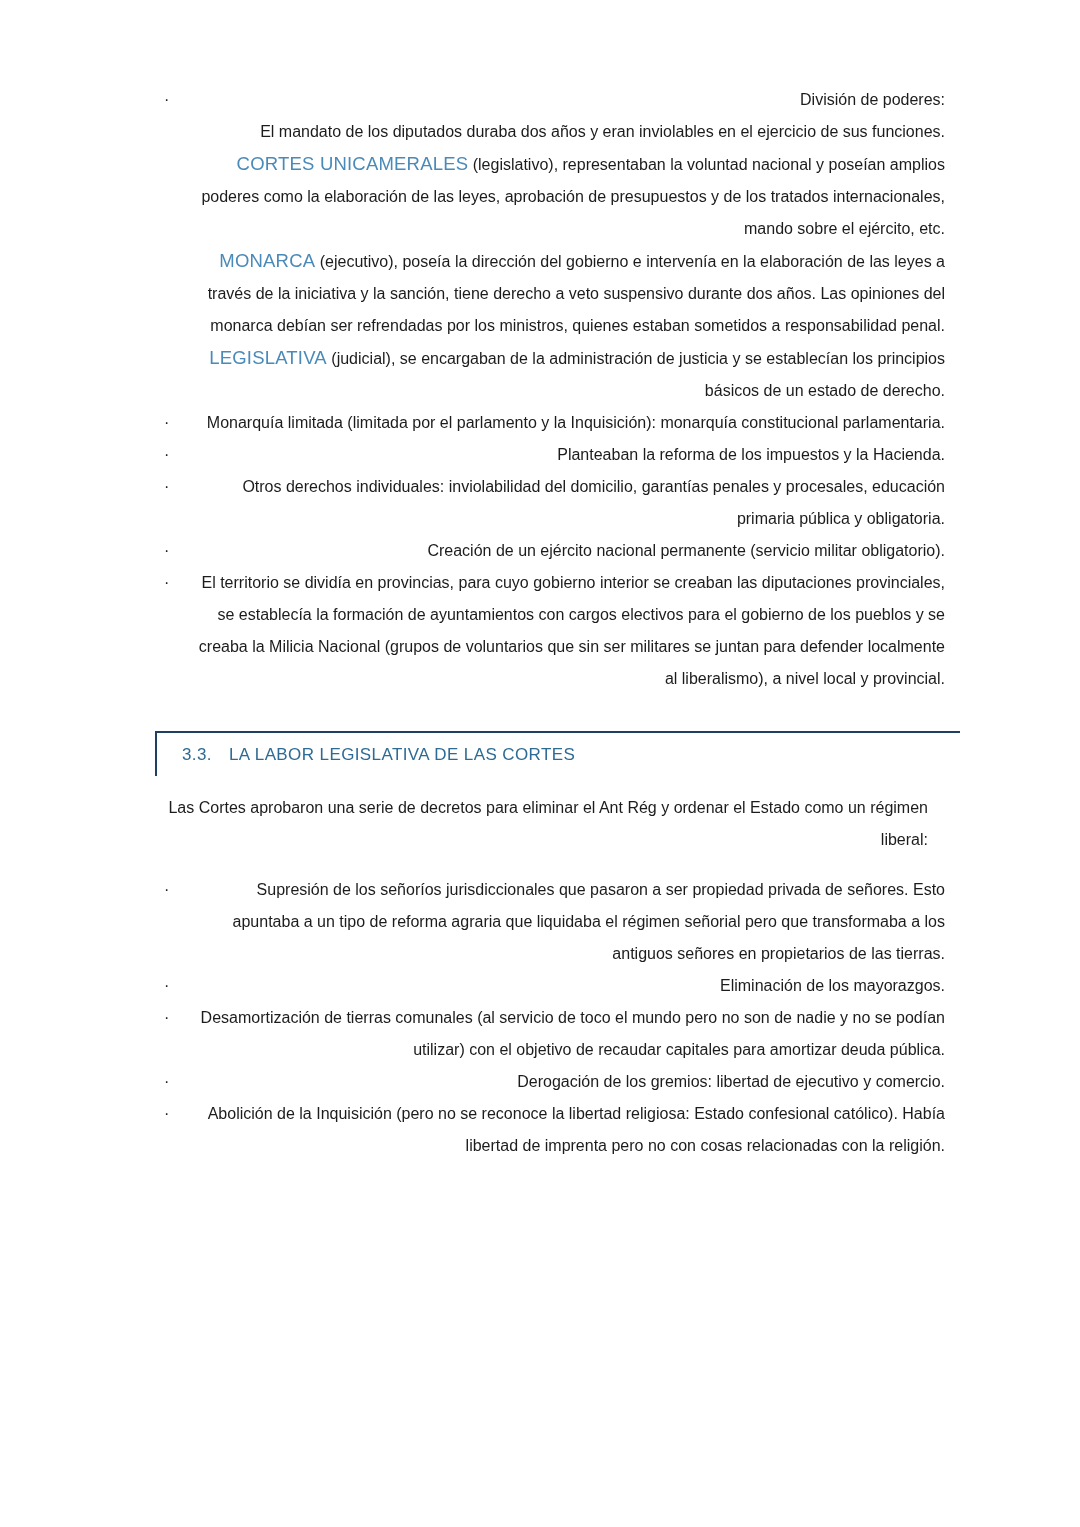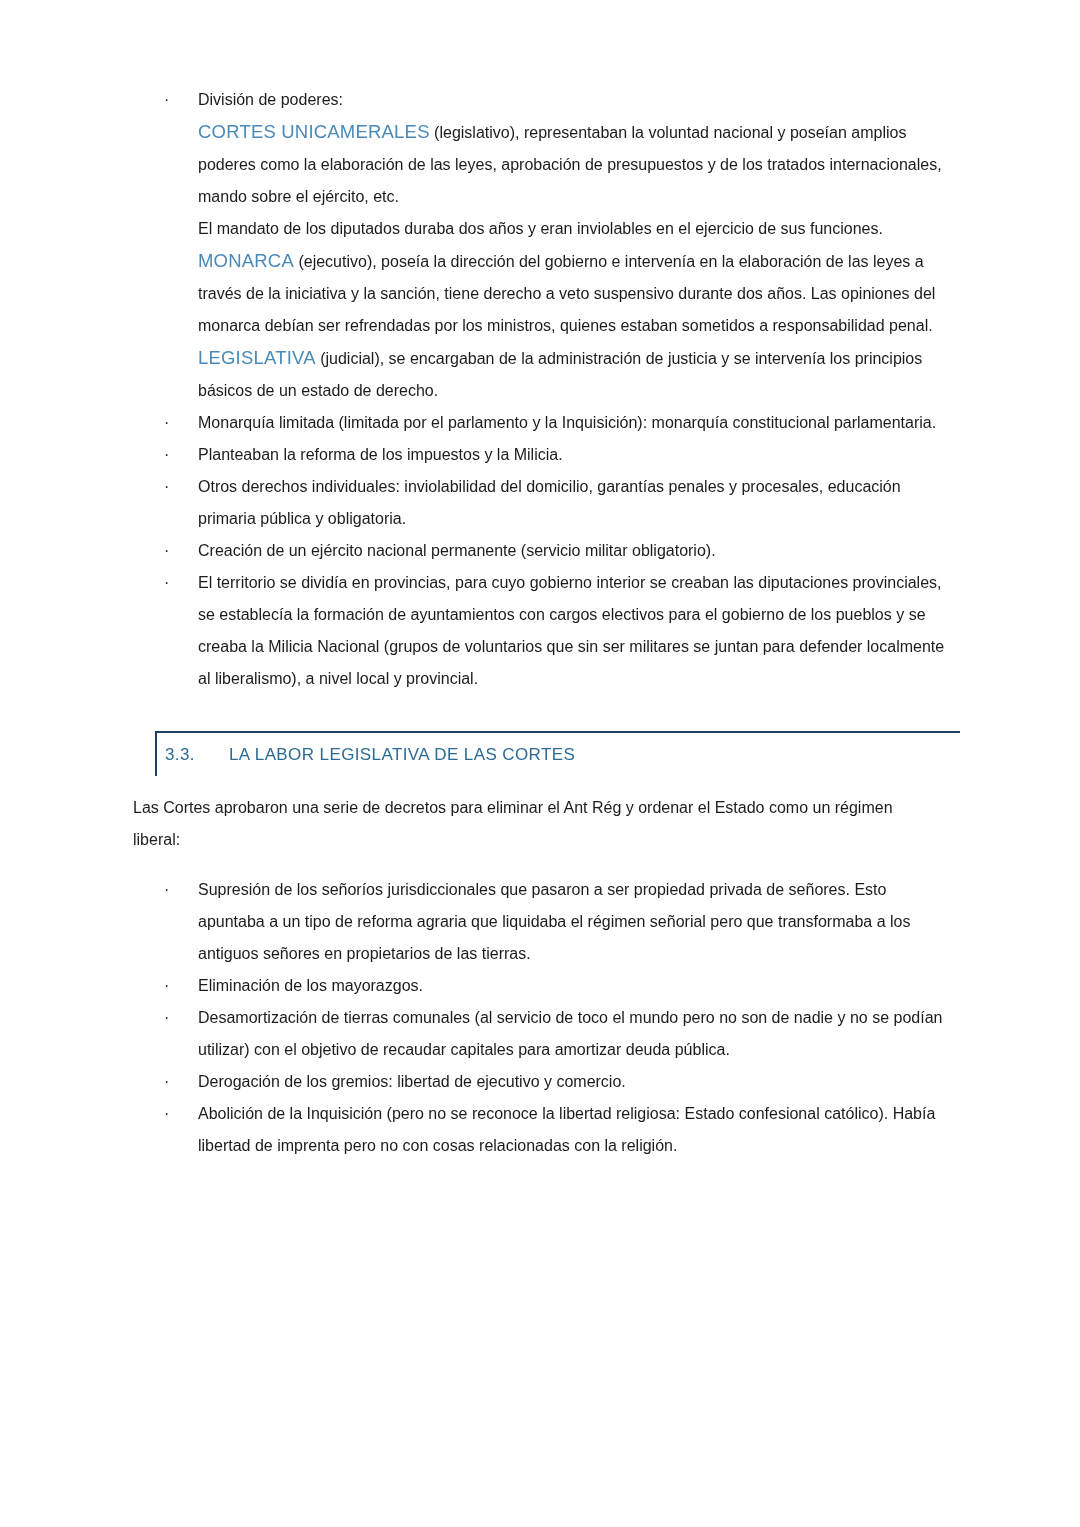--- a/index.html
+++ b/index.html
@@ -9,21 +9,21 @@
     width: 1080px;
     height: 1527px;
     background: var(--background, #ffffff);
     padding: 84px 135px 0 133px;
     font-family: "Liberation Sans", "DejaVu Sans", sans-serif;
     font-size: 16px;
     line-height: 32px;
     color: var(--text, #1c1c1c);
     overflow: hidden;
   }
-  p { margin: 0; }
+  p { margin: 0; text-align: right; }
   .blist { list-style: none; margin: 0; padding: 0; }
   .bitem { position: relative; padding-left: 65px; }
   .bmark { position: absolute; left: 31px; top: 0; color: var(--text, #1c1c1c); }
   .leadin {
     color: var(--leadin, #4a8ab8);
     font-size: 18.5px;
     letter-spacing: 0.2px;
   }
   .section-heading {
     position: relative;
@@ -37,51 +37,51 @@
   }
   .section-heading::before {
     content: "";
     position: absolute;
     left: 0;
     top: -2px;
     width: 2px;
     height: 45px;
     background: var(--rule, #1f3f63);
   }
-  .hnum { display: inline-block; min-width: 64px; }
+  .hnum { display: inline-block; min-width: 64px; text-align: center; }
   .para { margin: 0 17px 18px 0; }
   .para-close { margin-top: 8px; }
   .blist-second { margin-bottom: 0; }
 </style>
 </head>
 <body>
 
 <div class="page">
 
   <ul class="blist">
 
     <li class="bitem">
       <span class="bmark">·</span>
       <div class="btext">
         <p>División de poderes:</p>
+        <p>El mandato de los diputados duraba dos años y eran inviolables en el ejercicio de sus funciones.</p>
         <p><span class="leadin">CORTES UNICAMERALES</span><span> (legislativo), representaban la voluntad nacional y poseían amplios poderes como la elaboración de las leyes, aprobación de presupuestos y de los tratados internacionales, mando sobre el ejército, etc.</span></p>
-        <p>El mandato de los diputados duraba dos años y eran inviolables en el ejercicio de sus funciones.</p>
         <p><span class="leadin">MONARCA</span><span> (ejecutivo), poseía la dirección del gobierno e intervenía en la elaboración de las leyes a través de la iniciativa y la sanción, tiene derecho a veto suspensivo durante dos años. Las opiniones del monarca debían ser refrendadas por los ministros, quienes estaban sometidos a responsabilidad penal.</span></p>
-        <p><span class="leadin">LEGISLATIVA</span><span> (judicial), se encargaban de la administración de justicia y se intervenía los principios básicos de un estado de derecho.</span></p>
+        <p><span class="leadin">LEGISLATIVA</span><span> (judicial), se encargaban de la administración de justicia y se establecían los principios básicos de un estado de derecho.</span></p>
       </div>
     </li>
 
     <li class="bitem">
       <span class="bmark">·</span>
       <p>Monarquía limitada (limitada por el parlamento y la Inquisición): monarquía constitucional parlamentaria.</p>
     </li>
 
     <li class="bitem">
       <span class="bmark">·</span>
-      <p>Planteaban la reforma de los impuestos y la Milicia.</p>
+      <p>Planteaban la reforma de los impuestos y la Hacienda.</p>
     </li>
 
     <li class="bitem">
       <span class="bmark">·</span>
       <p>Otros derechos individuales: inviolabilidad del domicilio, garantías penales y procesales, educación primaria pública y obligatoria.</p>
     </li>
 
     <li class="bitem">
       <span class="bmark">·</span>
       <p>Creación de un ejército nacional permanente (servicio militar obligatorio).</p>

